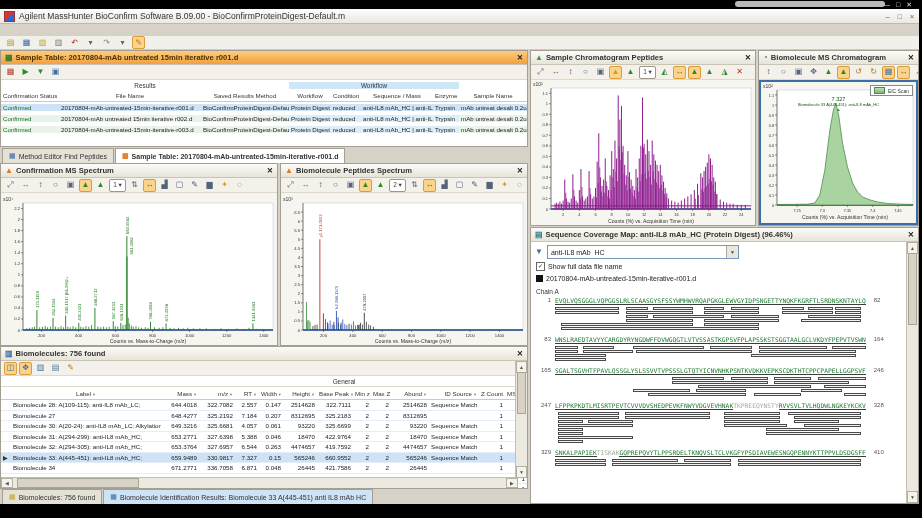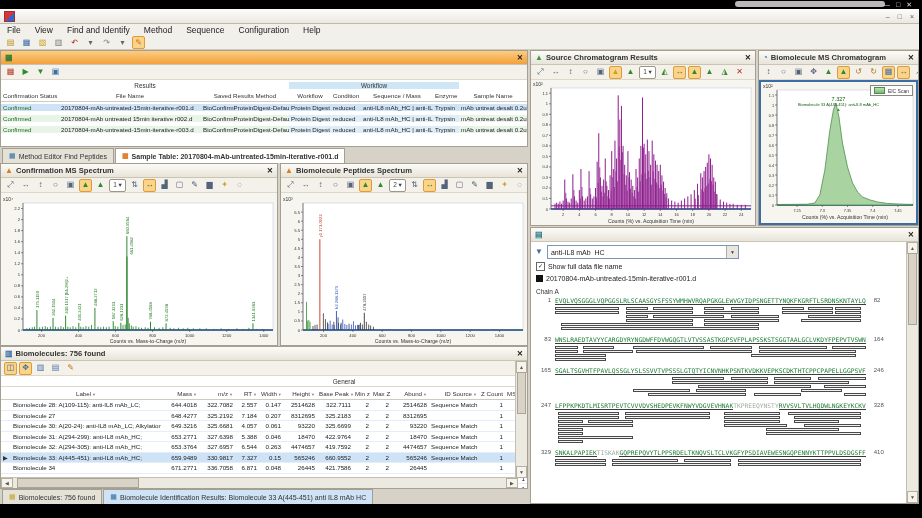--- a/index.html
+++ b/index.html
@@ -69,52 +69,45 @@
 <body>
 
 <div class="screen">
   <div class="blackbar" style="top:0;height:9px;">
     <div class="pill" style="left:735px;top:1px;width:150px;height:6px;"></div>
     <div class="winctl" style="right:4px;top:1px;" id="bar-ctls"><span>—</span><span>□</span><span>✕</span></div>
   </div>
 
   <div class="titlebar">
     <span class="appicon"></span>
+    <span class="ttl">Agilent MassHunter BioConfirm Software B.09.00 - BioConfirmProteinDigest-Default.m</span>
     <span class="sp"></span>
     <span id="title-ctls" style="display:flex;">
         <span class="tbtn">–</span>
         <span class="tbtn">□</span>
         <span class="tbtn">×</span>
       </span>
   </div>
 
-  <div class="menubar" id="menubar">
-      <span class="menu-item">File</span>
-      <span class="menu-item">View</span>
-      <span class="menu-item">Find and Identify</span>
-      <span class="menu-item">Method</span>
-      <span class="menu-item">Sequence</span>
-      <span class="menu-item">Configuration</span>
-      <span class="menu-item">Help</span>
-    </div>
   <div class="maintb" id="maintb">
       <span class="tbi" style="color: rgb(184, 134, 11);">▤</span>
       <span class="tbi" style="color: rgb(43, 95, 167);">▦</span>
       <span class="tbi" style="color: rgb(201, 162, 39);">▧</span>
       <span class="tbi" style="color: rgb(119, 119, 119);">▥</span>
       <span class="tbi" style="color: rgb(176, 48, 32);">↶</span>
       <span class="tbi" style="color: rgb(102, 102, 102);">▾</span>
       <span class="tbi" style="color: rgb(136, 136, 136);">↷</span>
       <span class="tbi" style="color: rgb(102, 102, 102);">▾</span>
       <span class="tbi hl" style="color: rgb(200, 120, 32);">✎</span>
     </div>
 
   <div class="panel" style="left:0;top:50px;width:528px;height:97px;">
     <div class="phead orange">
       <span class="picon" style="color:#2e7d32;">▦</span>
+      <span>Sample Table: 20170804-mAb untreated 15min iterative r001.d</span>
       <span class="sp"></span>
         <span class="pclose">✕</span>
     </div>
     <div class="ptools" id="st-tools">
         <span class="tbi" style="color: rgb(176, 48, 32);">▦</span>
         <span class="tbi" style="color: rgb(46, 139, 46);">▶</span>
         <span class="tbi" style="color: rgb(46, 139, 46);">▼</span>
         <span class="tbi" style="color: rgb(58, 110, 165);">▣</span>
       </div>
     <div id="st-body">
@@ -650,21 +643,21 @@
       </div>
       <div class="dtab blue">
         <span style="color: rgb(58, 110, 165); font-size: 7px;">▦</span>
         <span>Biomolecule Identification Results: Biomolecule 33 A(445-451) anti IL8 mAb HC</span>
       </div>
     </div>
 
   <div class="panel" style="left:530px;top:50px;width:226px;height:176px;">
     <div class="phead">
       <span class="picon" style="color:#3f9b3f;">▲</span>
-      <span>Source Chromatogram Results</span>
+      <span>Sample Chromatogram Peptides</span>
       <span class="sp"></span>
         <span class="pclose">✕</span>
     </div>
     <div class="ptools" id="sc-tools">
         <span class="tbi" style="color: rgb(85, 99, 122);">⤢</span>
         <span class="tbi" style="color: rgb(85, 99, 122);">↔</span>
         <span class="tbi" style="color: rgb(85, 99, 122);">↕</span>
         <span class="tbi" style="color: rgb(85, 99, 122);">○</span>
         <span class="tbi" style="color: rgb(85, 99, 122);">▣</span>
         <span class="tbi hl" style="color: rgb(201, 162, 39);">▲</span>
@@ -966,20 +959,21 @@
       </div>
       <div style="position:absolute;top:14px;left:0;right:0;text-align:center;font-size:5.5px;color:#0a5a0a;">7.327</div>
       <div style="position:absolute;top:20px;left:2px;right:2px;text-align:center;font-size:4px;color:#0a5a0a;white-space:nowrap;overflow:hidden;">Biomolecule 33 A(445-451): anti-IL8 mAb_HC</div>
       <div style="position:absolute;top:25px;left:0;right:0;text-align:center;font-size:4.5px;color:#2e8b2e;">▲</div>
     </div>
   </div>
 
   <div class="panel" style="left:530px;top:227px;width:389px;height:277px;">
     <div class="phead">
       <span class="picon" style="color:#2e7d8a;">▤</span>
+      <span>Sequence Coverage Map: anti-IL8 mAb_HC (Protein Digest) (96.46%)</span>
       <span class="sp"></span>
         <span class="pclose">✕</span>
     </div>
     <div style="position:absolute;left:4px;top:17px;display:flex;align-items:center;gap:4px;">
       <span class="picon" style="color:#3a6ea5;font-size:8px;">▼</span>
       <div class="dd" style="width:190px;">
         <span class="txt">anti-IL8 mAb_HC</span>
         <span class="btn">▼</span>
       </div>
     </div>

